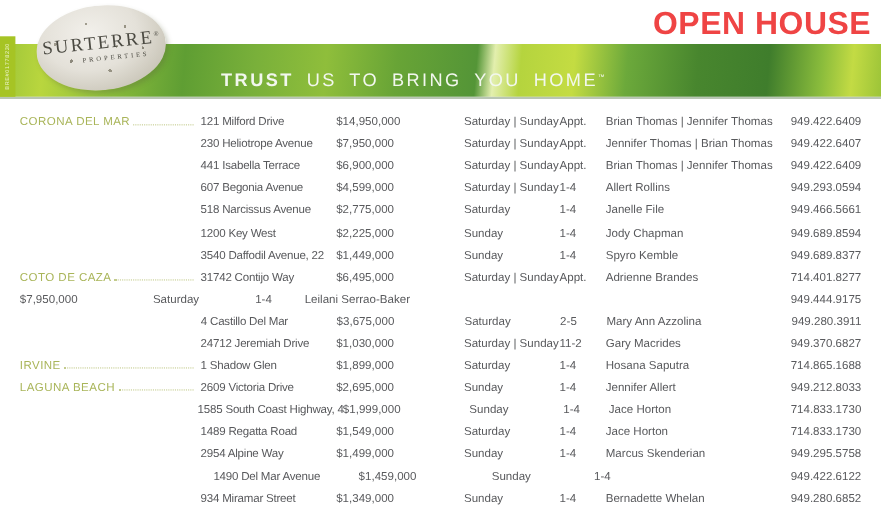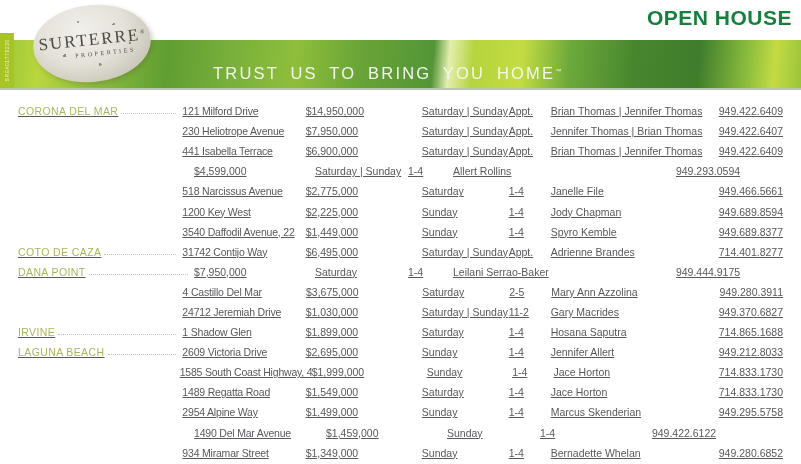--- a/index.html
+++ b/index.html
@@ -42,43 +42,43 @@
   }
   .brand-line{line-height:1;}
   .brand{font-family:"Liberation Serif",serif;font-size:17px;letter-spacing:2px;color:#4b4a42;}
   .brand::first-letter{font-size:25px;}
   .reg{font-family:"Liberation Serif",serif;font-size:6px;color:#4b4a42;vertical-align:super;}
   .props{font-family:"Liberation Serif",serif;font-size:6px;letter-spacing:2.6px;color:#4b4a42;align-self:flex-end;margin:3px 16px 0 0;}
   .tagline{
     position:absolute;left:201px;top:64px;font-size:16.5px;line-height:1.2;
     letter-spacing:2.2px;word-spacing:5px;color:#f2f7ee;white-space:nowrap;
   }
-  .t-bold{font-weight:normal;margin-left:12px;}
+  .t-bold{font-weight:bold;}
   .tm{font-size:6px;vertical-align:super;letter-spacing:0;}
   .title{
-    position:absolute;top:6px;right:9px;font-size:21px;font-weight:bold;
-    color:#15803d;letter-spacing:.5px;white-space:nowrap;text-align:right;
+    position:absolute;top:6px;right:9px;font-size:29px;font-weight:bold;
+    color:#ef4444;letter-spacing:.5px;white-space:nowrap;text-align:right;
   }
 
   
   .listings{position:absolute;top:101px;left:0;width:801px;}
   .row{
     display:flex;align-items:center;height:20.1px;padding:0 18px;
-    font-size:10.5px;color:#58595c;text-decoration:underline;
+    font-size:10.5px;color:#58595c;
   }
   .c{white-space:nowrap;}
   .city{width:176px;display:flex;align-items:flex-end;}
   .city-name{color:#a9b559;font-size:10.5px;letter-spacing:.4px;}
   .leader{flex:1;border-bottom:1.5px dotted #c3cb8d;margin:0 6px 3px 3px;}
   .addr{width:132px;letter-spacing:-.2px;}
   .price{width:73px;}
   .days{width:93px;margin-left:48px;}
   .time{width:45px;}
   .agent{width:180px;}
-  .phone{flex:1;text-align:center;}
+  .phone{flex:1;text-align:right;}
 </style>
 </head>
 <body>
 
 <div class="page">
   <header>
     <div class="band"></div>
     <div class="strip">
       <span class="license">BRE#01778230</span>
     </div>
@@ -116,20 +116,21 @@
         <div class="c city"></div>
         <div class="c addr">441 Isabella Terrace</div>
         <div class="c price">$6,900,000</div>
         <div class="c days">Saturday | Sunday</div>
         <div class="c time">Appt.</div>
         <div class="c agent">Brian Thomas | Jennifer Thomas</div>
         <div class="c phone">949.422.6409</div>
       </div>
       <div class="row">
         <div class="c city"></div>
+        <div class="c addr">607 Begonia Avenue</div>
         <div class="c price">$4,599,000</div>
         <div class="c days">Saturday | Sunday</div>
         <div class="c time">1-4</div>
         <div class="c agent">Allert Rollins</div>
         <div class="c phone">949.293.0594</div>
       </div>
       <div class="row">
         <div class="c city"></div>
         <div class="c addr">518 Narcissus Avenue</div>
         <div class="c price">$2,775,000</div>
@@ -162,24 +163,20 @@
           <span class="leader"></span>
         </div>
         <div class="c addr">31742 Contijo Way</div>
         <div class="c price">$6,495,000</div>
         <div class="c days">Saturday | Sunday</div>
         <div class="c time">Appt.</div>
         <div class="c agent">Adrienne Brandes</div>
         <div class="c phone">714.401.8277</div>
       </div>
       <div class="row">
-        <div class="c city">
-          <span class="city-name">DANA POINT</span>
-          <span class="leader"></span>
-        </div>
         <div class="c price">$7,950,000</div>
         <div class="c days">Saturday</div>
         <div class="c time">1-4</div>
         <div class="c agent">Leilani Serrao-Baker</div>
         <div class="c phone">949.444.9175</div>
       </div>
       <div class="row">
         <div class="c city"></div>
         <div class="c addr">4 Castillo Del Mar</div>
         <div class="c price">$3,675,000</div>

